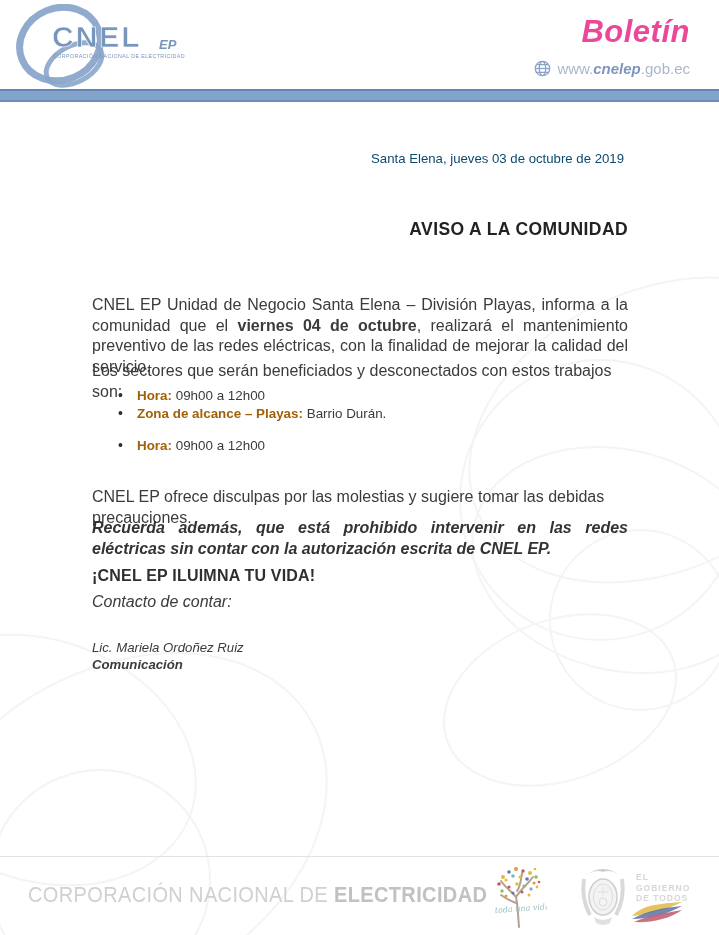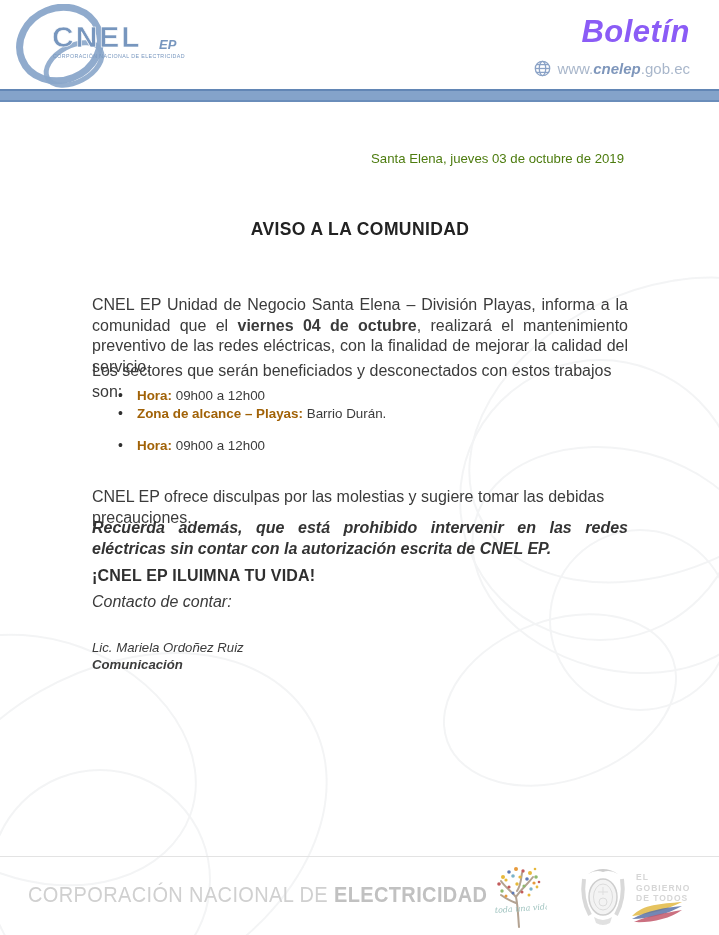--- a/index.html
+++ b/index.html
@@ -11,36 +11,36 @@
   }
 
   
   .watermark { position:absolute; left:0; top:0; pointer-events:none; }
 
   
   .logo-svg { position:absolute; left:12px; top:4px; }
   .boletin {
     position:absolute; top:14px; right:29px;
     font-size:31px; font-weight:bold; font-style:italic;
-    color:#8b5cf6; letter-spacing:.5px;
+    color:#ec4899; letter-spacing:.5px;
   }
   .website {
     position:absolute; top:60px; right:29px;
     font-size:15px; color:#a9b7cb; display:flex; align-items:center; gap:6px;
   }
   .website .dom { color:#7e96bb; font-weight:bold; font-style:italic; }
   .divider-bar {
     position:absolute; left:0; top:89px; width:719px; height:13px;
     background:#84a3ca; border-top:2px solid #6286b5; border-bottom:2px solid #6a8dba;
   }
 
   
-  .dateline { position:absolute; top:151px; right:95px; font-size:13.2px; color:#4d7c0f; }
+  .dateline { position:absolute; top:151px; right:95px; font-size:13.2px; color:#0c4a6e; }
   .doc-title {
-    position:absolute; top:219px; left:92px; width:536px; text-align:center;
+    position:absolute; top:219px; left:92px; width:536px; text-align:right;
     font-size:17.5px; font-weight:bold; color:#222; letter-spacing:.4px;
   }
   .para {
     position:absolute; left:92px; width:536px;
     font-size:16px; line-height:20.5px; color:#3b3b3b;
   }
   .just { text-align:justify; }
   .p1 { top:295px; }
   .p2 { top:361px; }
   .p3 { top:487px; }

